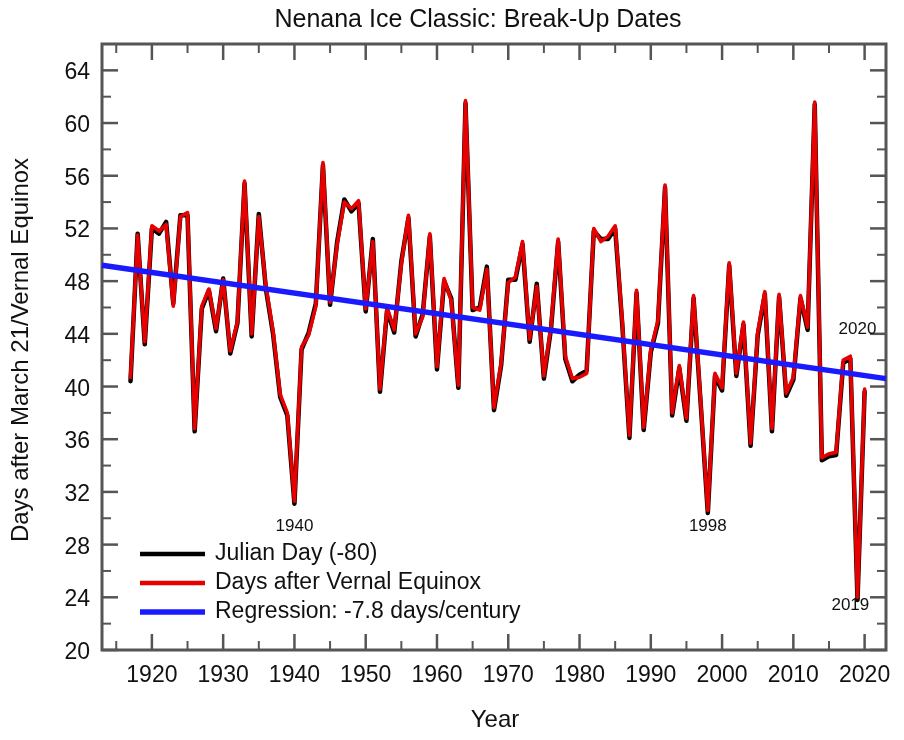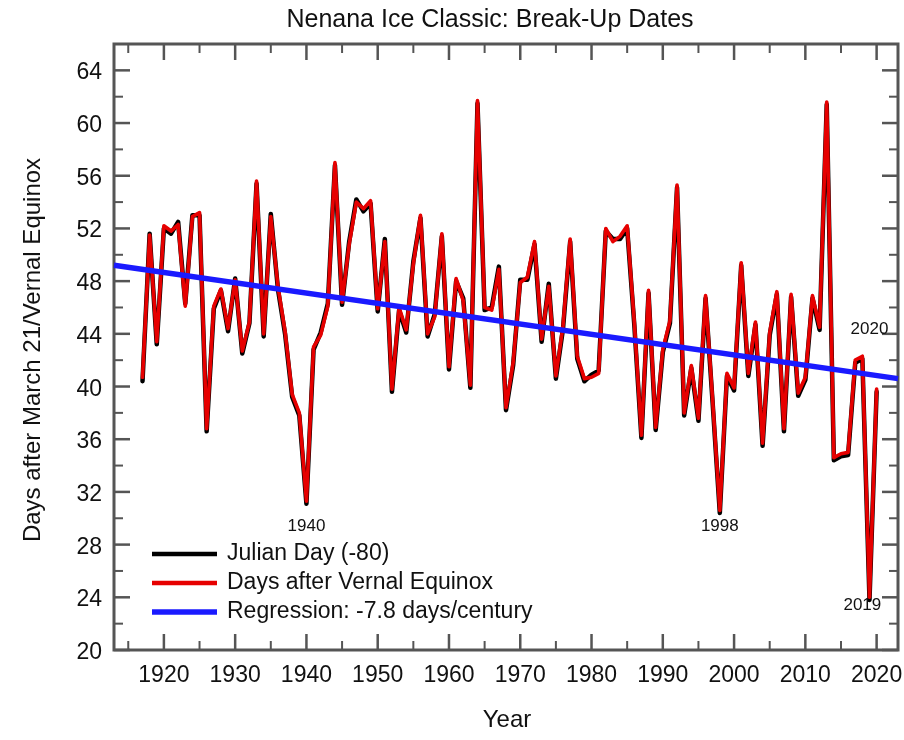--- a/index.html
+++ b/index.html
@@ -10,21 +10,21 @@
   body {
     width: 904px;
     height: 740px;
     font-family: "Liberation Sans", sans-serif;
     color: #111111;
     overflow: hidden;
     position: relative;
   }
   #figure {
     position: absolute;
-    left: 12px; top: 0;
+    left: 0; top: 0;
     width: 760px;
     height: 740px;
   }
   #chart-svg {
     display: block;
     width: 904px;
     height: 740px;
   }
   .chart-title {
     font-size: 25px;

